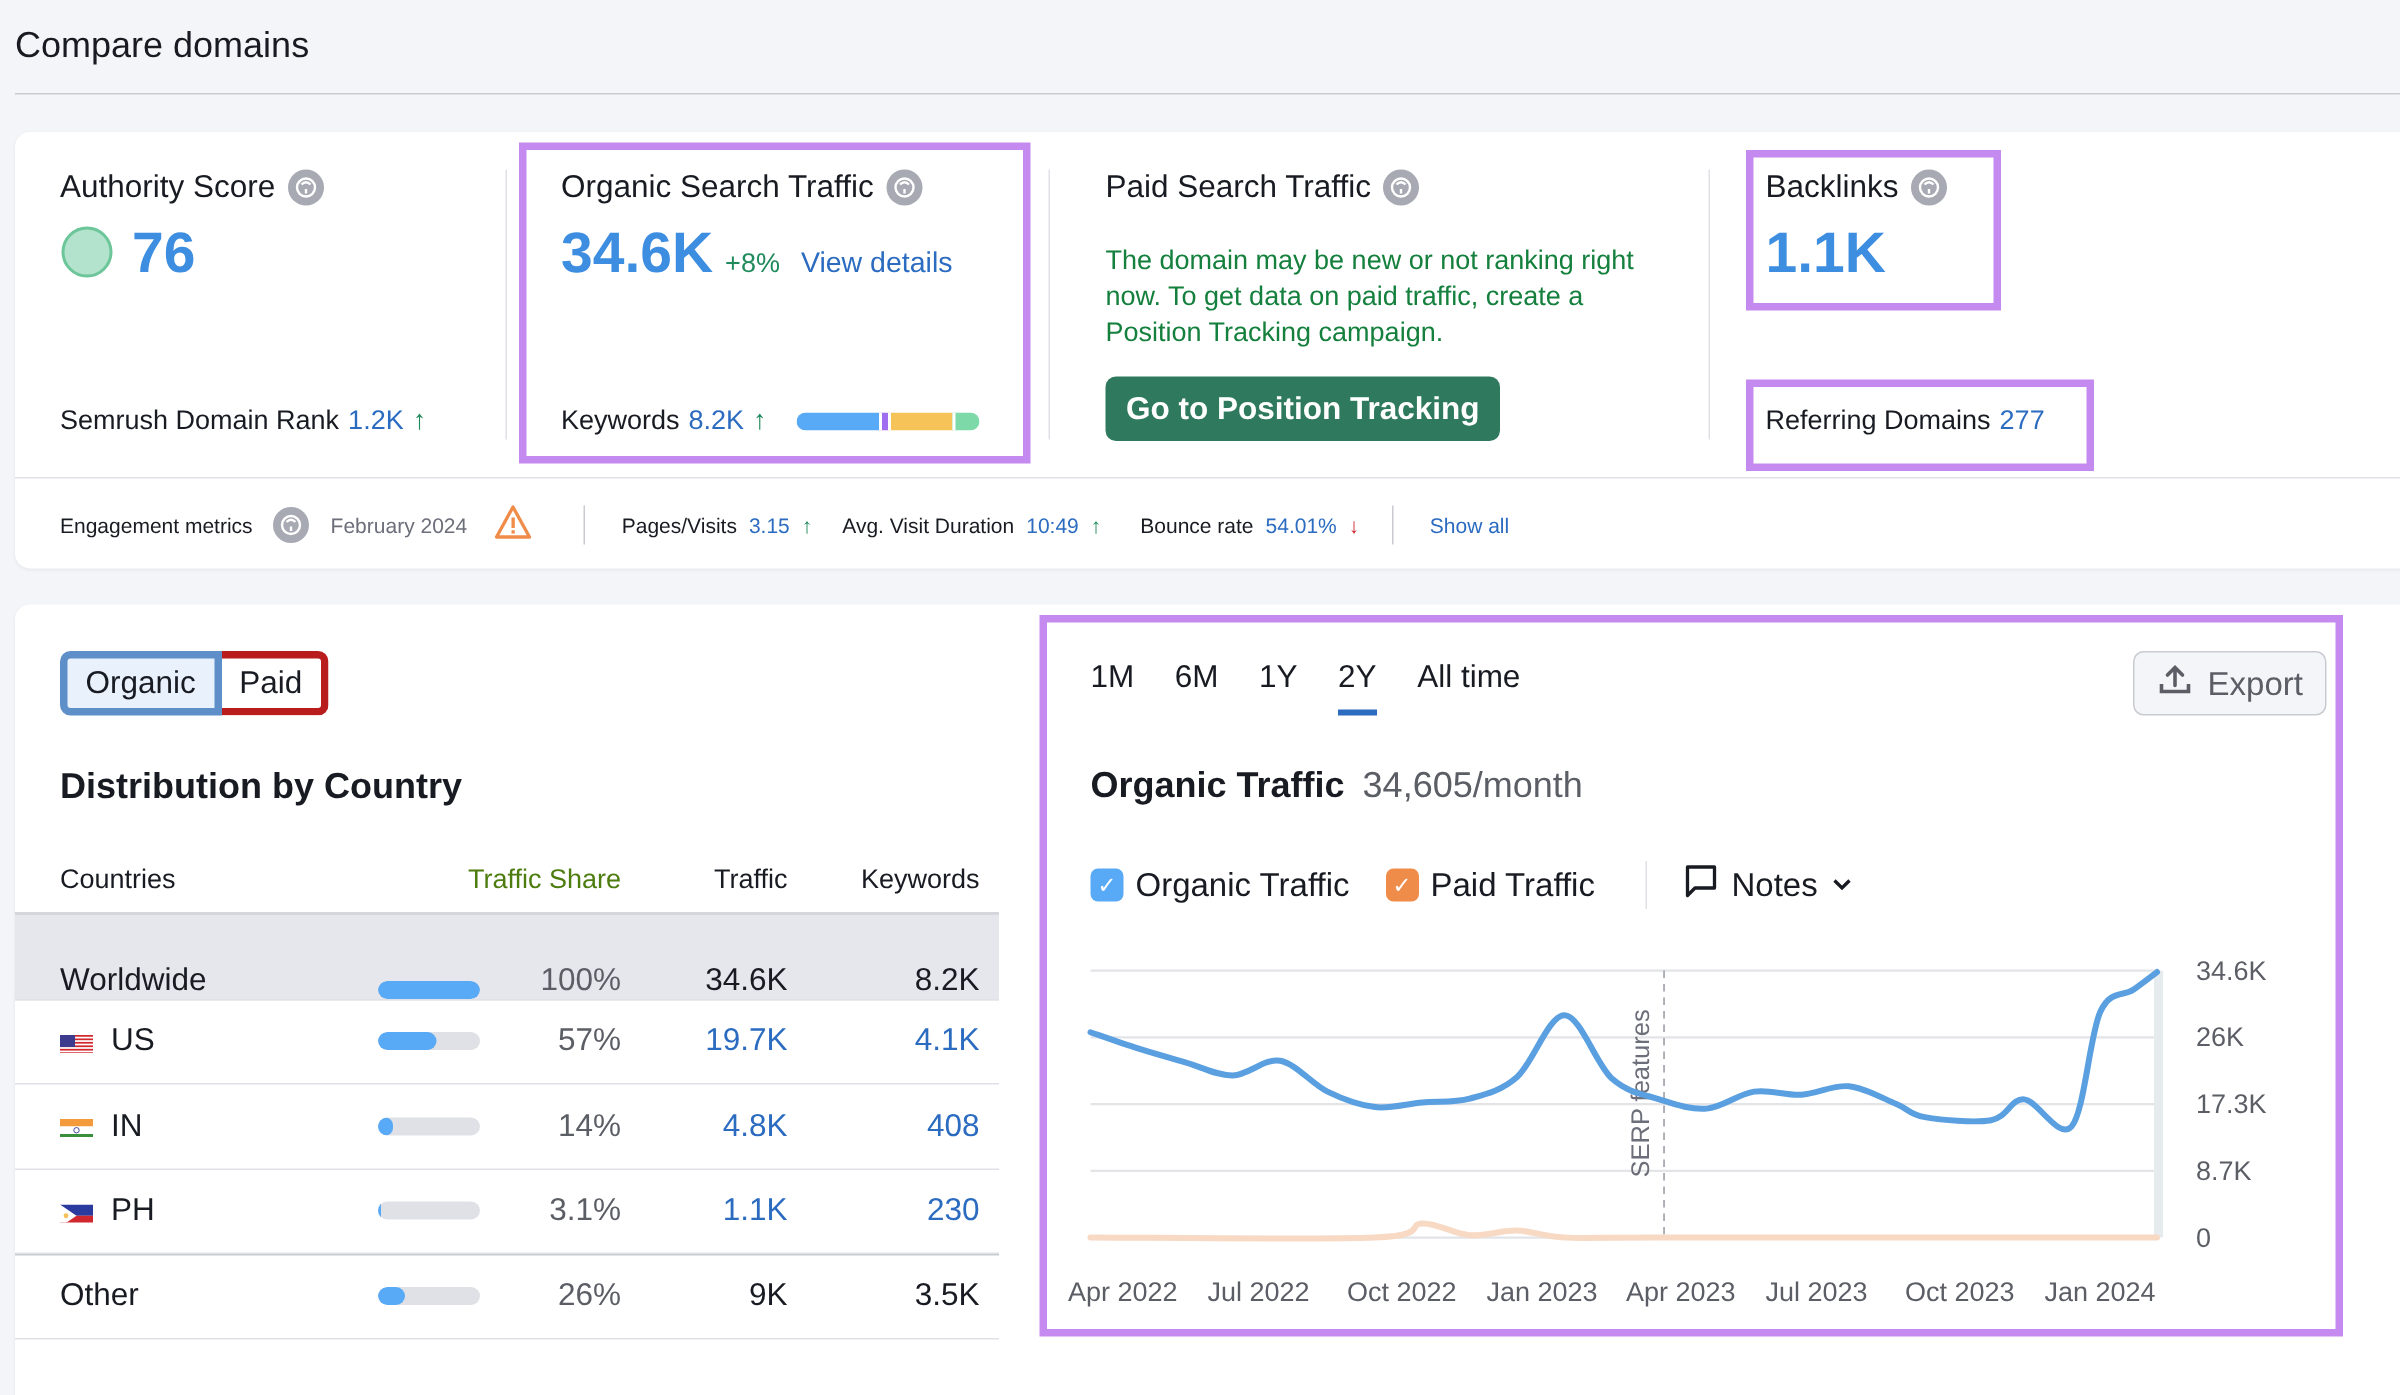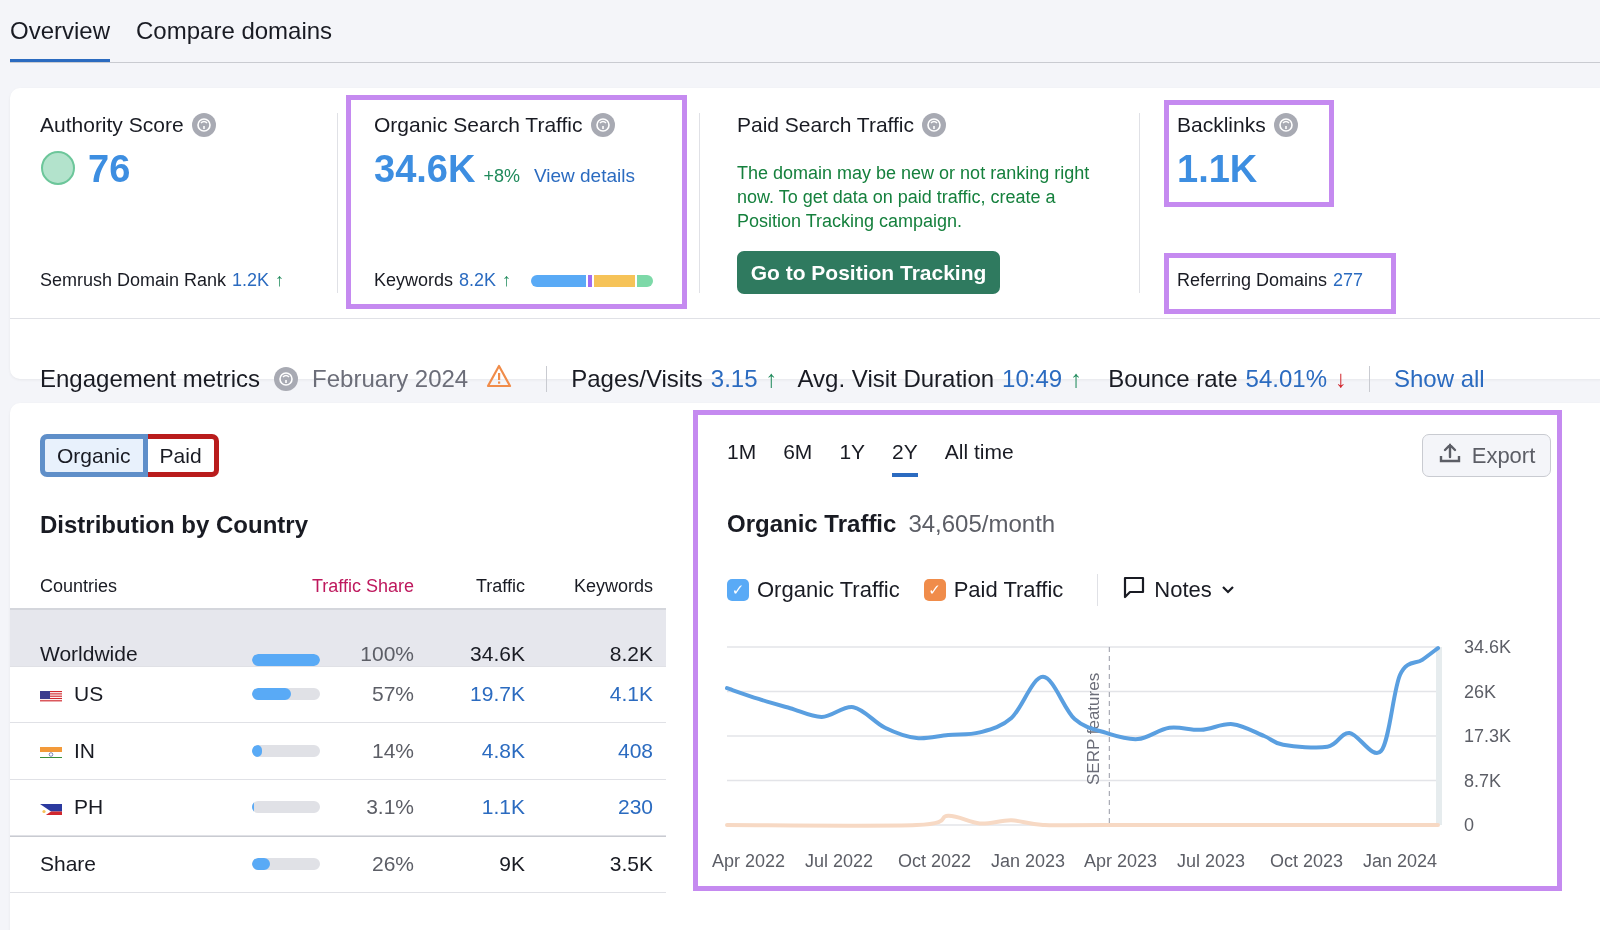--- a/index.html
+++ b/index.html
@@ -26,21 +26,21 @@
   .green-arrow { color: #1f8a5b; }
   .red-arrow { color: #d1272e; }
 
   .kw-bar { display: inline-flex; height: 12px; width: 122px; border-radius: 6px; overflow: hidden; margin-left: 14px; }
   .kw-seg { height: 100%; }
 
   .paid-desc { position: absolute; left: 737px; top: 161px; width: 360px; font-size: 18px; line-height: 24px; color: #15803d; }
   .btn-green { position: absolute; left: 737px; top: 251px; width: 263px; height: 43px; background: #2f7a5f; color: #fff; border-radius: 7px; font-size: 21px; font-weight: bold; display: flex; align-items: center; justify-content: center; cursor: pointer; }
 
   .engage-line { position: absolute; left: 10px; right: 0; top: 318px; height: 1px; background: #e0e1e6; }
-  .engage { position: absolute; top: 336px; font-size: 24px; display: flex; align-items: center; gap: 8px; margin-top: 28px; }
+  .engage { position: absolute; top: 336px; font-size: 14px; display: flex; align-items: center; gap: 8px; }
 
   
   .card-bottom { left: 10px; top: 403px; width: 1600px; height: 540px; }
 
   .seg { position: absolute; left: 40px; top: 434px; display: flex; height: 43px; }
   .seg-btn { font-size: 21px; padding: 0 12px; display: flex; align-items: center; border: 5px solid #b91c1c; cursor: pointer; background: #fff; }
   .seg-btn.active { background: #e8f1fc; border-color: #5f8fc9; border-radius: 7px 0 0 7px; }
   .seg-btn.last { border-left: none; border-radius: 0 7px 7px 0; }
 
   .section-title { position: absolute; left: 40px; top: 511px; font-size: 24px; font-weight: bold; }
@@ -73,21 +73,20 @@
   .legend-sep { width: 1px; height: 32px; background: #e0e1e6; margin: 0 14px 0 10px; }
 
   .chart-svg { position: absolute; left: 700px; top: 620px; }
   .xlab { font-size: 18px; fill: #5c5e66; }
   .ylab { font-size: 18px; fill: #5c5e66; }
 </style>
 </head>
 <body>
 
 <div class="tabs" id="tabs">
-    <div class="tab active">Overview</div>
     <div class="tab">Compare domains</div>
   </div>
 <div class="tabs-line"></div>
 
 <div class="card card-top"></div>
 
 <div class="metric-title" style="left:40px;top:113px;">
   <span>Authority Score</span>
   <span class="info-icon">
       <svg width="16" height="16" viewBox="0 0 16 16">
@@ -201,21 +200,21 @@
 <div class="seg">
   <div class="seg-btn active">Organic</div>
   <div class="seg-btn last">Paid</div>
 </div>
 <div class="section-title">Distribution by Country</div>
 
 <div class="table">
   <div class="thead">
     <div class="c-country">Countries</div>
     <div class="c-bar"></div>
-    <div class="c-share" style="width:82px;color:#be185d;margin-left:-80px;width:162px;">Traffic Share</div>
+    <div class="c-share" style="width:82px;color:#4d7c0f;margin-left:-80px;width:162px;">Traffic Share</div>
     <div class="c-traffic">Traffic</div>
     <div class="c-kw">Keywords</div>
   </div>
   <div id="tbody">
       <div class="trow ww">
     <div class="c-country">
 
       <span>Worldwide</span>
     </div>
     <div class="c-bar" style="padding-left:0;margin-left:0;">
@@ -285,21 +284,21 @@
             <div class="share-fill" style="width:3.1%"></div>
           </div>
     </div>
     <div class="c-share">3.1%</div>
     <div class="c-traffic blue">1.1K</div>
     <div class="c-kw blue">230</div>
       </div>
       <div class="trow other">
     <div class="c-country">
 
-      <span>Share</span>
+      <span>Other</span>
     </div>
     <div class="c-bar" style="padding-left:0;margin-left:0;">
       <div class="share-bar">
             <div class="share-fill" style="width:26%"></div>
           </div>
     </div>
     <div class="c-share">26%</div>
     <div class="c-traffic ">9K</div>
     <div class="c-kw ">3.5K</div>
       </div>

